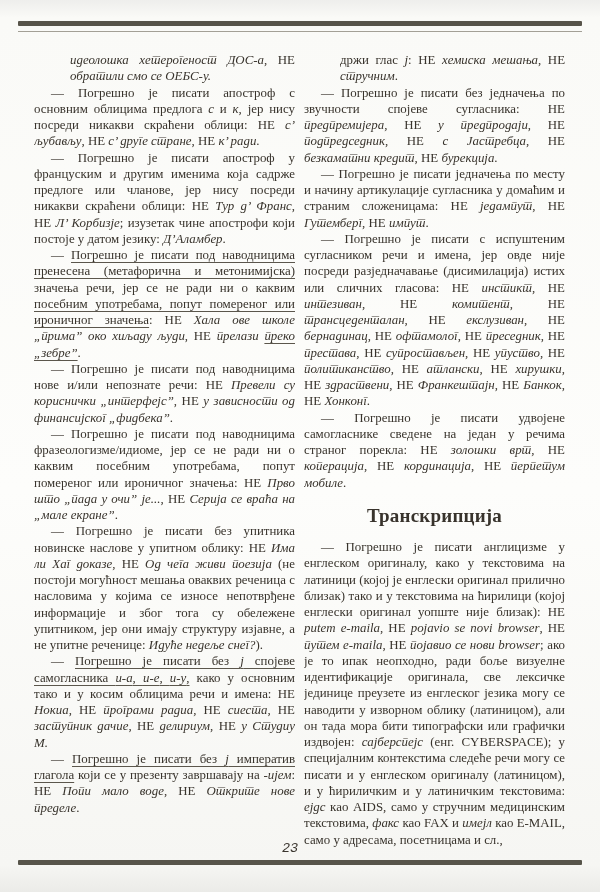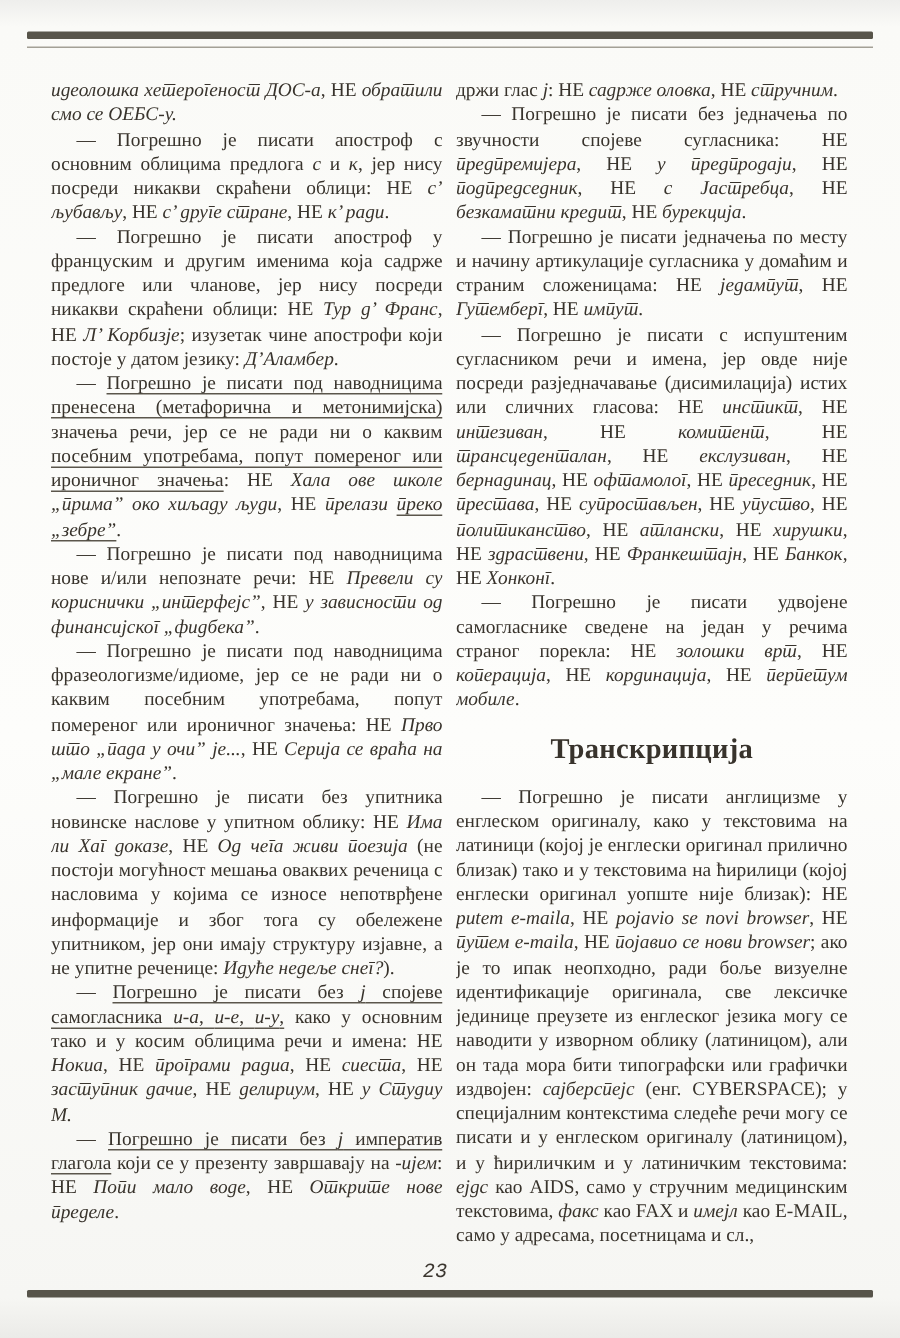--- a/index.html
+++ b/index.html
@@ -13,21 +13,21 @@
   .rule-top{top:21px;}
   .rule-top-thin{position:absolute;left:18px;width:564px;height:1px;top:31px;background:#a3a096;}
   .rule-bottom{top:860px;}
   .columns{
     position:absolute;top:52px;left:34px;width:532px;height:798px;
     display:flex;gap:9px;overflow:hidden;
     color:#38332c;font-size:12.9px;line-height:16.25px;
   }
   .col{width:261px;height:100%;overflow:hidden;}
   .para{margin:0;text-indent:17px;text-align:justify;}
-  .para.cont{text-indent:0;}
+  .para.cont{text-indent:0;margin-left:36px;}
   .heading{font-weight:700;text-align:center;margin:17px 0 15px;font-size:19px;letter-spacing:.2px;}
   .i{font-style:italic;}
   .u{text-decoration:underline;text-decoration-thickness:1px;text-underline-offset:2.5px;text-decoration-color:#5b564c;}
   .page-number{
     position:absolute;top:841px;left:0;width:580px;text-align:center;
     font-style:italic;font-size:13.5px;color:#3b362f;font-family:Liberation Mono, monospace;
   }
   .watermark{
     position:absolute;top:866px;right:13px;
     font-family:Liberation Sans, sans-serif;
@@ -47,21 +47,21 @@
         <p class="para"><span>— Погрешно је писати апостроф с основним облицима предлога </span><span class="i">с</span><span> и </span><span class="i">к</span><span>, јер нису посреди никакви скраћени облици: НЕ </span><span class="i">с’ љубављу</span><span>, НЕ </span><span class="i">с’ друге стране</span><span>, НЕ </span><span class="i">к’ ради</span><span>.</span></p>
         <p class="para"><span>— Погрешно је писати апостроф у француским и другим именима која садрже предлоге или чланове, јер нису посреди никакви скраћени облици: НЕ </span><span class="i">Тур д’ Франс</span><span>, НЕ </span><span class="i">Л’ Корбизје</span><span>; изузетак чине апострофи који постоје у датом језику: </span><span class="i">Д’Аламбер</span><span>.</span></p>
         <p class="para"><span>— </span><span class="u">Погрешно је писати под наводницима пренесена (метафорична и метонимијска)</span><span> значења речи, јер се не ради ни о каквим </span><span class="u">посебним употребама, попут помереног или ироничног значења</span><span>: НЕ </span><span class="i">Хала ове школе „прима” око хиљаду људи</span><span>, НЕ </span><span class="i">прелази </span><span class="i u">преко „зебре”</span><span>.</span></p>
         <p class="para"><span>— Погрешно је писати под наводницима нове и/или непознате речи: НЕ </span><span class="i">Превели су кориснички „интерфејс”</span><span>, НЕ </span><span class="i">у зависности од финансијског „фидбека”</span><span>.</span></p>
         <p class="para"><span>— Погрешно је писати под наводницима фразеологизме/идиоме, јер се не ради ни о каквим посебним употребама, попут помереног или ироничног значења: НЕ </span><span class="i">Прво што „пада у очи” је...</span><span>, НЕ </span><span class="i">Серија се враћа на „мале екране”</span><span>.</span></p>
         <p class="para"><span>— Погрешно је писати без упитника новинске наслове у упитном облику: НЕ </span><span class="i">Има ли Хаг доказе</span><span>, НЕ </span><span class="i">Од чега живи поезија</span><span> (не постоји могућност мешања оваквих реченица с насловима у којима се износе непотврђене информације и због тога су обележене упитником, јер они имају структуру изјавне, а не упитне реченице: </span><span class="i">Идуће недеље снег?</span><span>).</span></p>
         <p class="para"><span>— </span><span class="u">Погрешно је писати без </span><span class="i u">ј</span><span class="u"> спојеве самогласника </span><span class="i u">и-а</span><span class="u">, </span><span class="i u">и-е</span><span class="u">, </span><span class="i u">и-у</span><span class="u">,</span><span> како у основним тако и у косим облицима речи и имена: НЕ </span><span class="i">Нокиа</span><span>, НЕ </span><span class="i">програми радиа</span><span>, НЕ </span><span class="i">сиеста</span><span>, НЕ </span><span class="i">заступник дачие</span><span>, НЕ </span><span class="i">делириум</span><span>, НЕ </span><span class="i">у Студиу М.</span></p>
         <p class="para"><span>— </span><span class="u">Погрешно је писати без </span><span class="i u">ј</span><span class="u"> императив глагола</span><span> који се у презенту завршавају на </span><span class="i">-ијем</span><span>: НЕ </span><span class="i">Попи мало воде</span><span>, НЕ </span><span class="i">Открите нове пределе</span><span>.</span></p>
       </div>
     <div class="col" id="col-right">
-        <p class="para cont"><span>држи глас </span><span class="i">ј</span><span>: НЕ </span><span class="i">садрже оловка</span><span>, НЕ </span><span class="i">стручним</span><span>.</span></p>
+        <p class="para cont"><span>држи глас </span><span class="i">ј</span><span>: НЕ </span><span class="i">хемиска мешања</span><span>, НЕ </span><span class="i">стручним</span><span>.</span></p>
         <p class="para"><span>— Погрешно је писати без једначења по звучности спојеве сугласника: НЕ </span><span class="i">предпремијера</span><span>, НЕ </span><span class="i">у предпродаји</span><span>, НЕ </span><span class="i">подпредседник</span><span>, НЕ </span><span class="i">с Јастребца</span><span>, НЕ </span><span class="i">безкаматни кредит</span><span>, НЕ </span><span class="i">бурекција</span><span>.</span></p>
         <p class="para"><span>— Погрешно је писати једначења по месту и начину артикулације сугласника у домаћим и страним сложеницама: НЕ </span><span class="i">једампут</span><span>, НЕ </span><span class="i">Гутемберг</span><span>, НЕ </span><span class="i">импут</span><span>.</span></p>
         <p class="para"><span>— Погрешно је писати с испуштеним сугласником речи и имена, јер овде није посреди разједначавање (дисимилација) истих или сличних гласова: НЕ </span><span class="i">инстикт</span><span>, НЕ </span><span class="i">интезиван</span><span>, НЕ </span><span class="i">комитент</span><span>, НЕ </span><span class="i">трансцеденталан</span><span>, НЕ </span><span class="i">екслузиван</span><span>, НЕ </span><span class="i">бернадинац</span><span>, НЕ </span><span class="i">офтамолог</span><span>, НЕ </span><span class="i">преседник</span><span>, НЕ </span><span class="i">престава</span><span>, НЕ </span><span class="i">супростављен</span><span>, НЕ </span><span class="i">упуство</span><span>, НЕ </span><span class="i">политиканство</span><span>, НЕ </span><span class="i">атлански</span><span>, НЕ </span><span class="i">хирушки</span><span>, НЕ </span><span class="i">здраствени</span><span>, НЕ </span><span class="i">Франкештајн</span><span>, НЕ </span><span class="i">Банкок</span><span>, НЕ </span><span class="i">Хонконг</span><span>.</span></p>
         <p class="para"><span>— Погрешно је писати удвојене самогласнике сведене на један у речима страног порекла: НЕ </span><span class="i">золошки врт</span><span>, НЕ </span><span class="i">коперација</span><span>, НЕ </span><span class="i">кординација</span><span>, НЕ </span><span class="i">перпетум мобиле</span><span>.</span></p>
         <div class="heading">Транскрипција</div>
         <p class="para"><span>— Погрешно је писати англицизме у енглеском оригиналу, како у текстовима на латиници (којој је енглески оригинал прилично близак) тако и у текстовима на ћирилици (којој енглески оригинал уопште није близак): НЕ </span><span class="i">putem e-maila</span><span>, НЕ </span><span class="i">pojavio se novi browser</span><span>, НЕ </span><span class="i">путем e-maila</span><span>, НЕ </span><span class="i">појавио се нови browser</span><span>; ако је то ипак неопходно, ради боље визуелне идентификације оригинала, све лексичке јединице преузете из енглеског језика могу се наводити у изворном облику (латиницом), али он тада мора бити типографски или графички издвојен: </span><span class="i">сајберспејс</span><span> (енг. CYBERSPACE); у специјалним контекстима следеће речи могу се писати и у енглеском оригиналу (латиницом), и у ћириличким и у латиничким текстовима: </span><span class="i">ејдс</span><span> као AIDS, само у стручним медицинским текстовима, </span><span class="i">факс</span><span> као FAX и </span><span class="i">имејл</span><span> као E-MAIL, само у адресама, посетницама и сл., </span></p>
       </div>
   </div>
 
   <div class="page-number">23</div>

